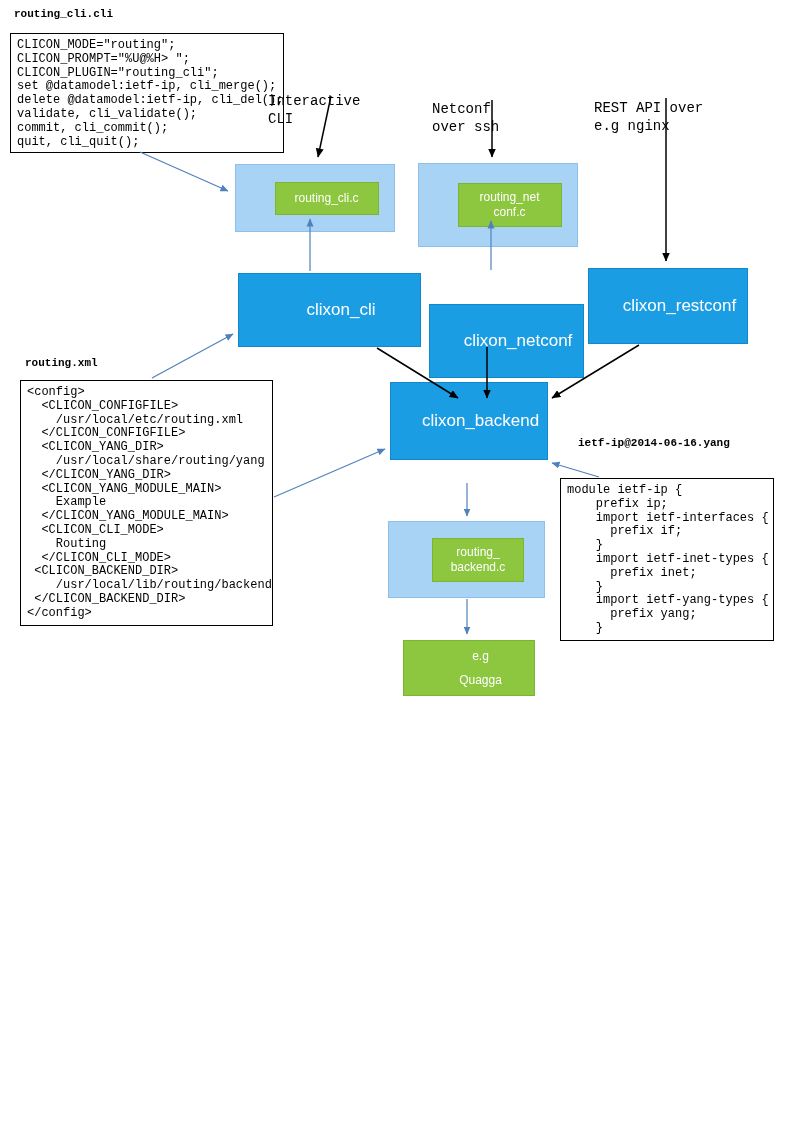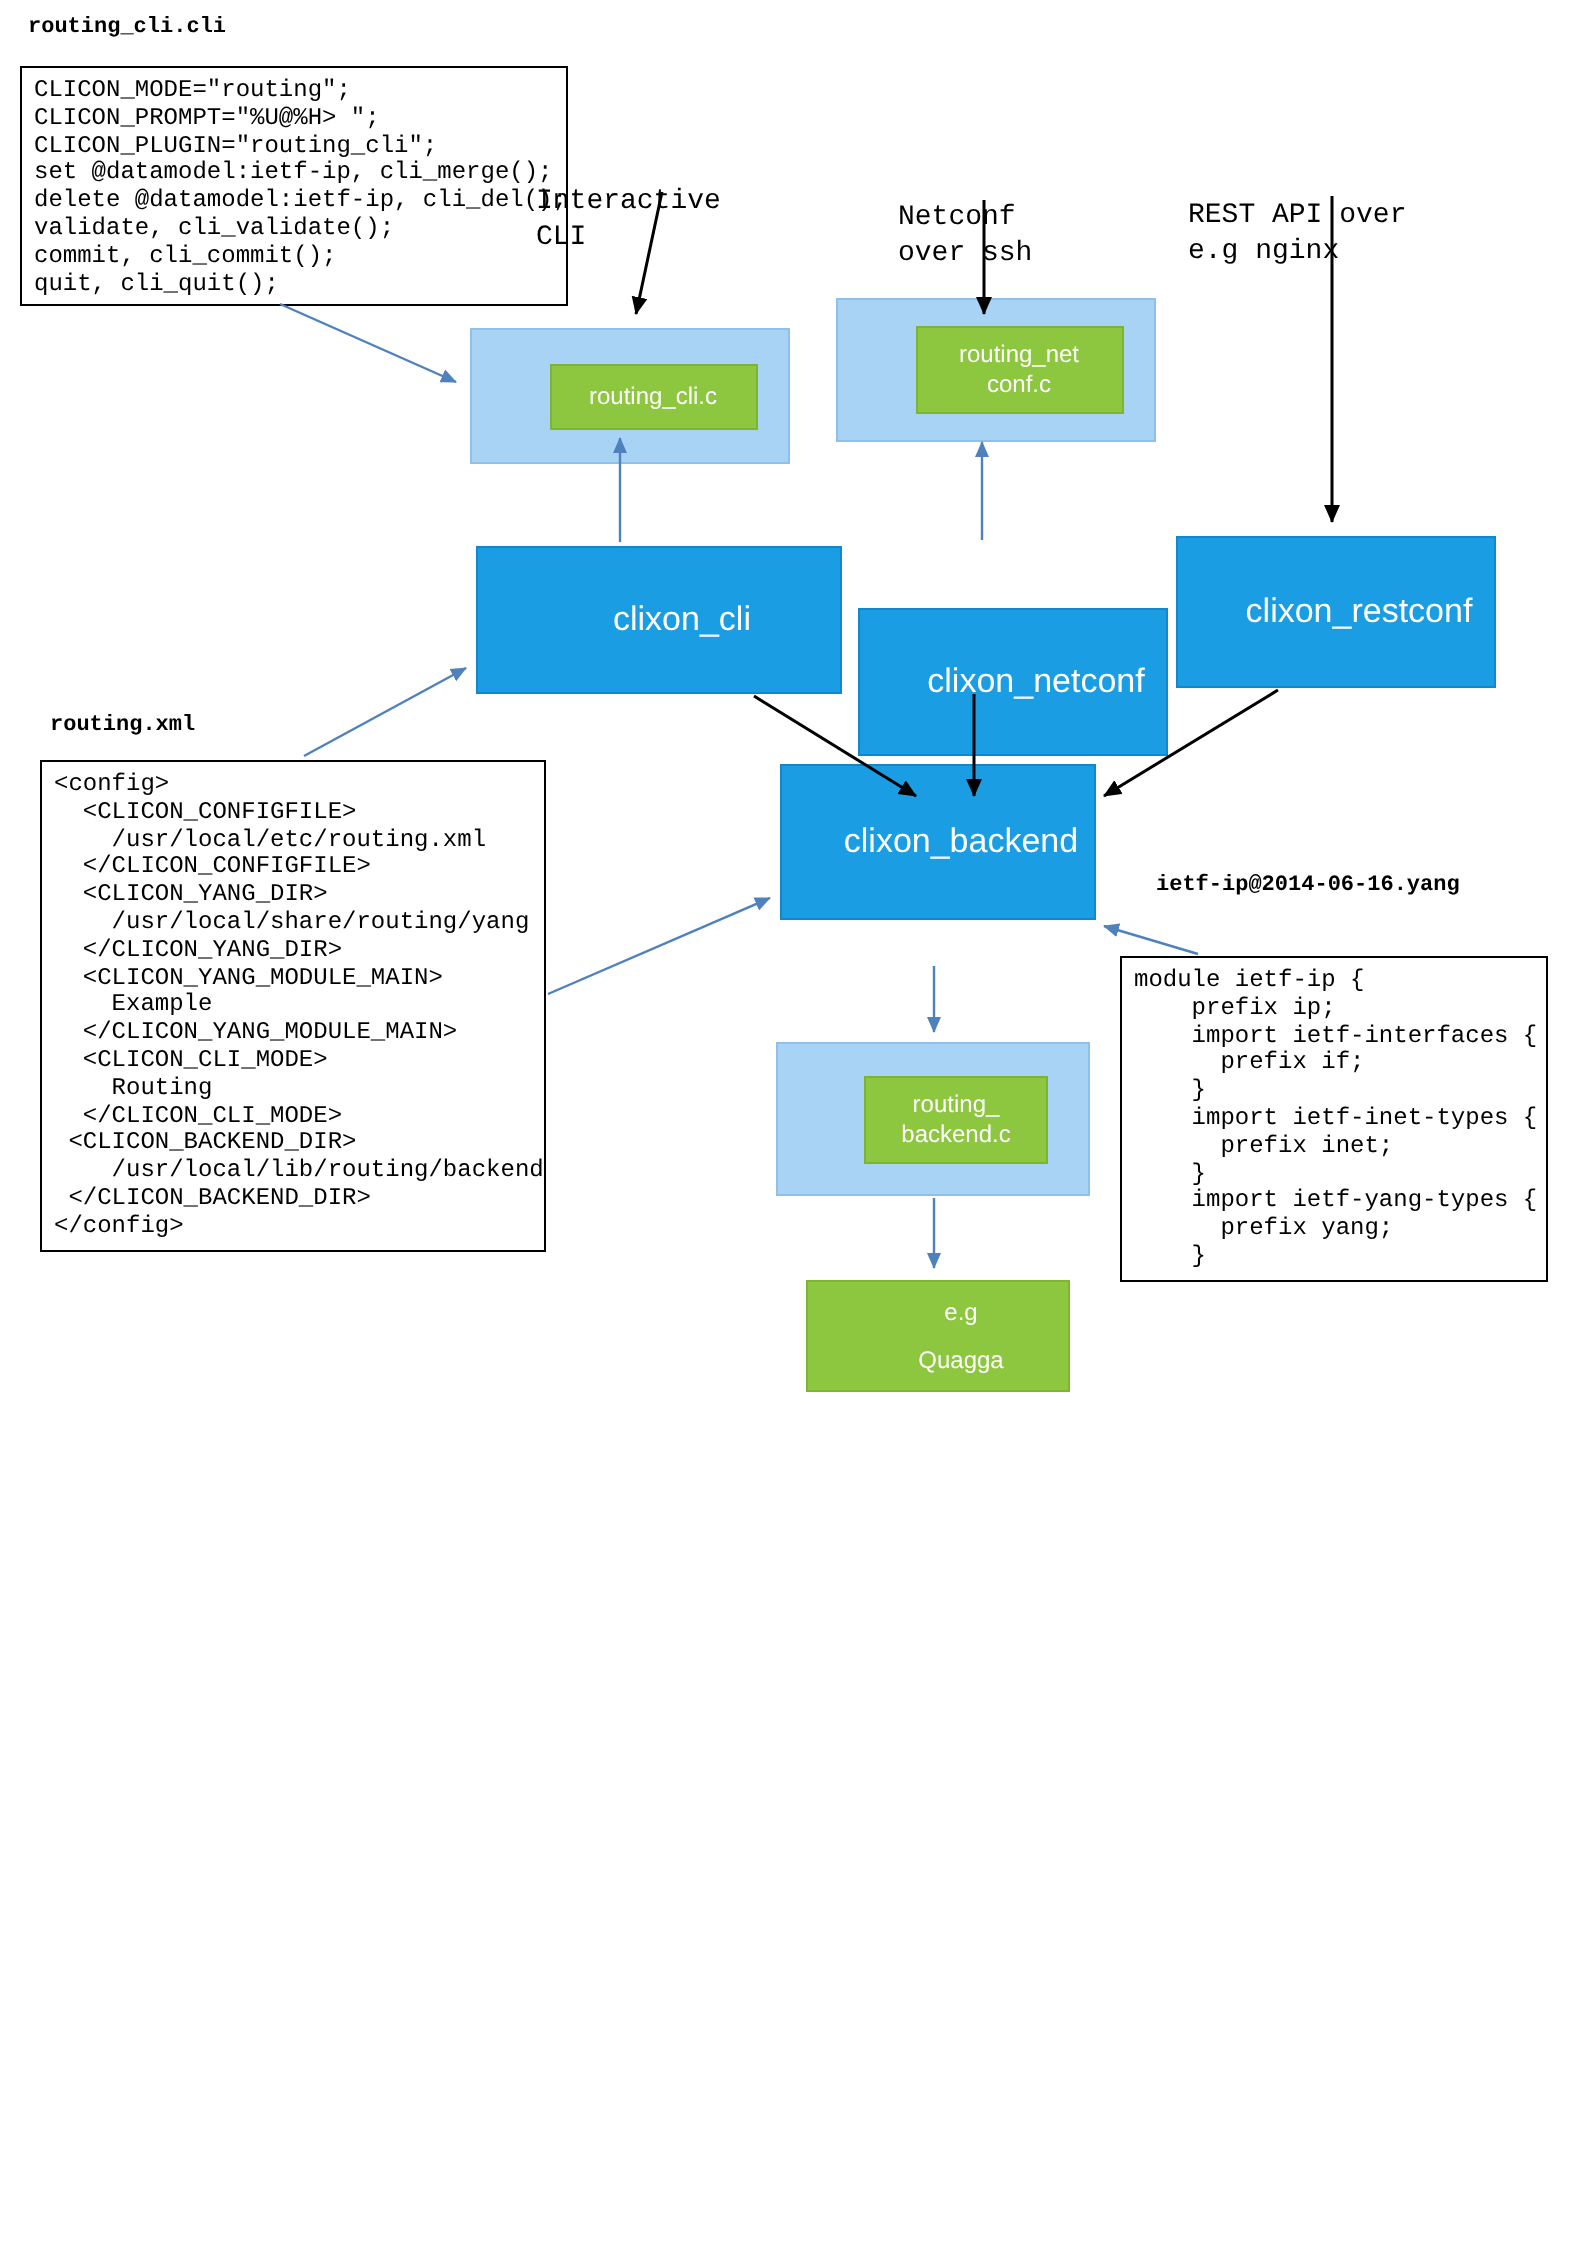--- a/index.html
+++ b/index.html
@@ -36,25 +36,25 @@
 
   
   .pos-cli-spec-label  { left:14px;  top:8px; }
   .pos-cli-spec-code   { left:10px;  top:33px;  width:274px; height:120px; }
   .pos-config-label    { left:25px;  top:357px; }
   .pos-config-code     { left:20px;  top:380px; width:253px; height:246px; }
   .pos-yang-label      { left:578px; top:437px; }
   .pos-yang-code       { left:560px; top:478px; width:214px; height:163px; }
 
   .pos-ann-cli     { left:268px; top:54px;  width:140px; }
-  .pos-ann-netconf { left:449px; top:62px;  width:130px; }
+  .pos-ann-netconf { left:432px; top:62px;  width:130px; }
   .pos-ann-rest    { left:594px; top:61px;  width:148px; }
 
   .pos-lb-cli      { left:235px; top:164px; width:160px; height:68px; }
-  .pos-lb-netconf  { left:418px; top:149px; width:160px; height:72px; }
+  .pos-lb-netconf  { left:418px; top:163px; width:160px; height:84px; }
   .pos-lb-backend  { left:388px; top:521px; width:157px; height:77px; }
 
   .size-green-cli     { width:104px; height:33px; }
   .size-green-netconf { width:104px; height:44px; }
   .size-green-backend { width:92px;  height:44px;justify-content:center; }
 
   .pos-cli      { left:238px; top:273px; width:183px; height:74px; }
   .pos-netconf  { left:429px; top:272px; width:155px; height:74px;margin-top:32px; }
   .pos-restconf { left:588px; top:268px; width:160px; height:76px; }
   .pos-backend  { left:390px; top:382px; width:158px; height:78px; }

